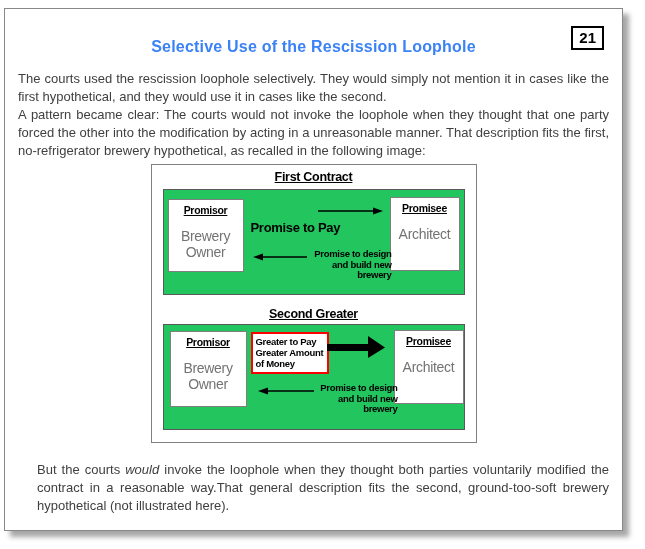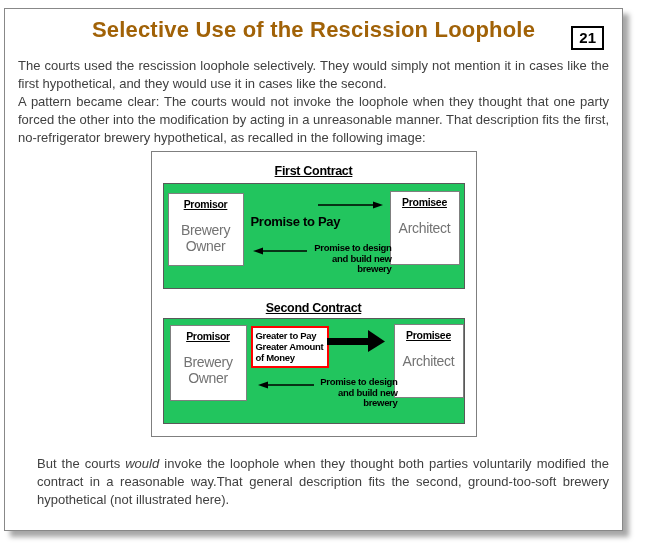--- a/index.html
+++ b/index.html
@@ -6,25 +6,25 @@
   html, body { width: 645px; height: 549px; background: #ffffff; font-family: "Liberation Sans", sans-serif; }
   .slide {
     position: absolute;
     left: 4px; top: 8px;
     width: 619px; height: 523px;
     background: #ffffff;
     border: 1px solid #888888;
     box-shadow: 6px 6px 5px rgba(0,0,0,0.35);
   }
   .slide-title {
-    margin-top: 8px;
+    margin-top: 29px;
     text-align: center;
-    font-size: 22px;
-    font-weight: bold;
-    color: #a16207;
+    font-size: 16px;
+    font-weight: bold;
+    color: #3b82f6;
     letter-spacing: 0.2px;
   }
   .page-num {
     position: absolute;
     top: 17px; right: 18px;
     border: 2px solid #000000;
     padding: 1px 6px 2px 6px;
     font-size: 15px;
     font-weight: bold;
     background: #ffffff;
@@ -43,21 +43,21 @@
 
   
   .diagram {
     width: 326px;
     margin: 4px auto 0 auto;
     border: 1px solid #7f7f7f;
     padding-bottom: 12px;
     background: #ffffff;
   }
   .contract-heading {
-    margin-top: 12px;
+    margin-top: 5px;
     text-align: center;
     font-size: 12.5px;
     font-weight: bold;
     text-decoration: underline;
     letter-spacing: -0.3px;
   }
   .contract-heading.second { margin-top: 12px; }
   .contract-box {
     position: relative;
     width: 302px;
@@ -166,21 +166,21 @@
       </div>
       <span class="ret-arrow1">
         <svg width="54" height="10" viewBox="0 0 54 10">
             <polygon points="0,5 10,1.5 10,8.5" fill="#000"></polygon>
             <line x1="10" y1="5" x2="54" y2="5" stroke="#000" stroke-width="1.4"></line>
           </svg>
       </span>
       <div class="ret-label ret-label1">Promise to design and build new brewery</div>
     </div>
 
-    <div class="contract-heading second">Second Contract</div>
+    <div class="contract-heading second">Second Greater</div>
     <div class="contract-box second">
       <div class="party-box promisor2">
         <span class="party-role">Promisor</span>
         <div class="party-name">Brewery Owner</div>
       </div>
       <div class="red-box">Greater to Pay Greater Amount of Money</div>
       <span class="thick-arrow">
         <svg width="59" height="22" viewBox="0 0 59 22">
             <rect x="0" y="8" width="41" height="7" fill="#000"></rect>
             <polygon points="41,0 58,11.5 41,22" fill="#000"></polygon>

